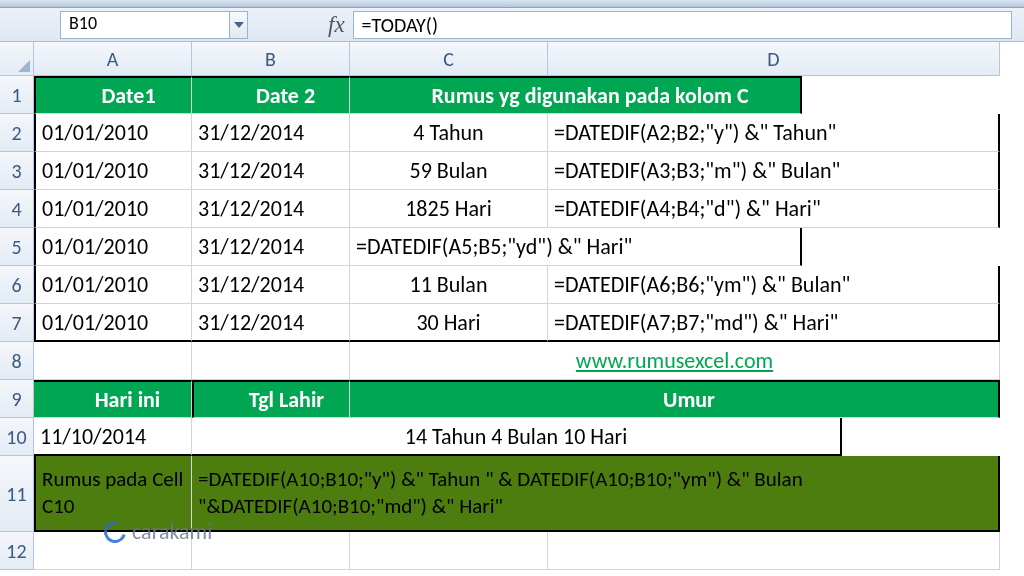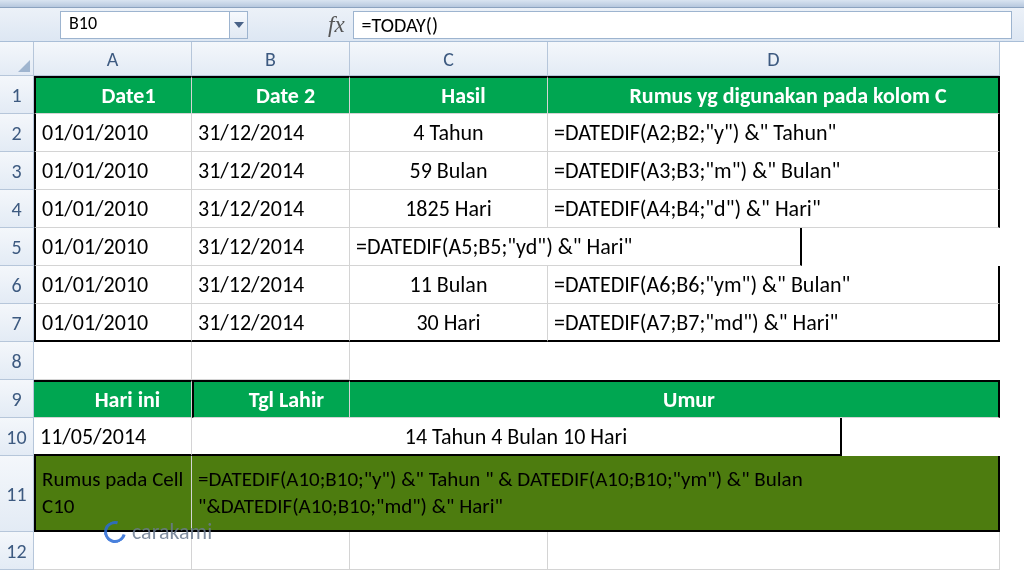--- a/index.html
+++ b/index.html
@@ -248,23 +248,20 @@
 
   <div class="grid">
 
     <div class="row">
       <div class="cell green-hdr b-t b-l" style="width:158px;height:38px">
           <span>Date1</span>
         </div>
       <div class="cell green-hdr b-t" style="width:158px;height:38px">
           <span>Date 2</span>
         </div>
-      <div class="cell green-hdr b-t" style="width:198px;height:38px">
-          <span>Hasil</span>
-        </div>
       <div class="cell green-hdr b-t b-r" style="width:452px;height:38px">
           <span>Rumus yg digunakan pada kolom C</span>
         </div>
     </div>
 
     <div class="row">
       <div class="cell b-l" style="width:158px;height:38px">
           <span>01/01/2010</span>
         </div>
       <div class="cell" style="width:158px;height:38px">
@@ -341,37 +338,40 @@
           <span>30 Hari</span>
         </div>
       <div class="cell b-r b-b" style="width:452px;height:38px">
           <span>=DATEDIF(A7;B7;"md") &amp;" Hari"</span>
         </div>
     </div>
 
     <div class="row">
       <div class="cell" style="width:158px;height:38px"></div>
       <div class="cell" style="width:158px;height:38px"></div>
+      <div class="cell link-cell" style="width:650px;height:38px;border-right:1px solid #d4d4d4">
+          <span>www.rumusexcel.com</span>
+        </div>
     </div>
 
     <div class="row">
       <div class="cell green-hdr b-t" style="width:158px;height:38px">
           <span>Hari ini</span>
         </div>
       <div class="cell green-hdr b-t b-l" style="width:158px;height:38px">
           <span>Tgl Lahir</span>
         </div>
       <div class="cell green-hdr b-t b-r" style="width:650px;height:38px">
           <span>Umur</span>
         </div>
     </div>
 
     <div class="row">
       <div class="cell b-b" style="width:158px;height:38px">
-          <span>11/05/2014</span>
+          <span>11/10/2014</span>
         </div>
       <div class="cell center b-r b-b" style="width:650px;height:38px">
           <span>14 Tahun 4 Bulan 10 Hari</span>
         </div>
     </div>
 
     <div class="row">
       <div class="cell yellow-bg center multiline b-l b-b" style="width:158px;height:76px">
           <span>Rumus pada Cell C10</span>
         </div>

